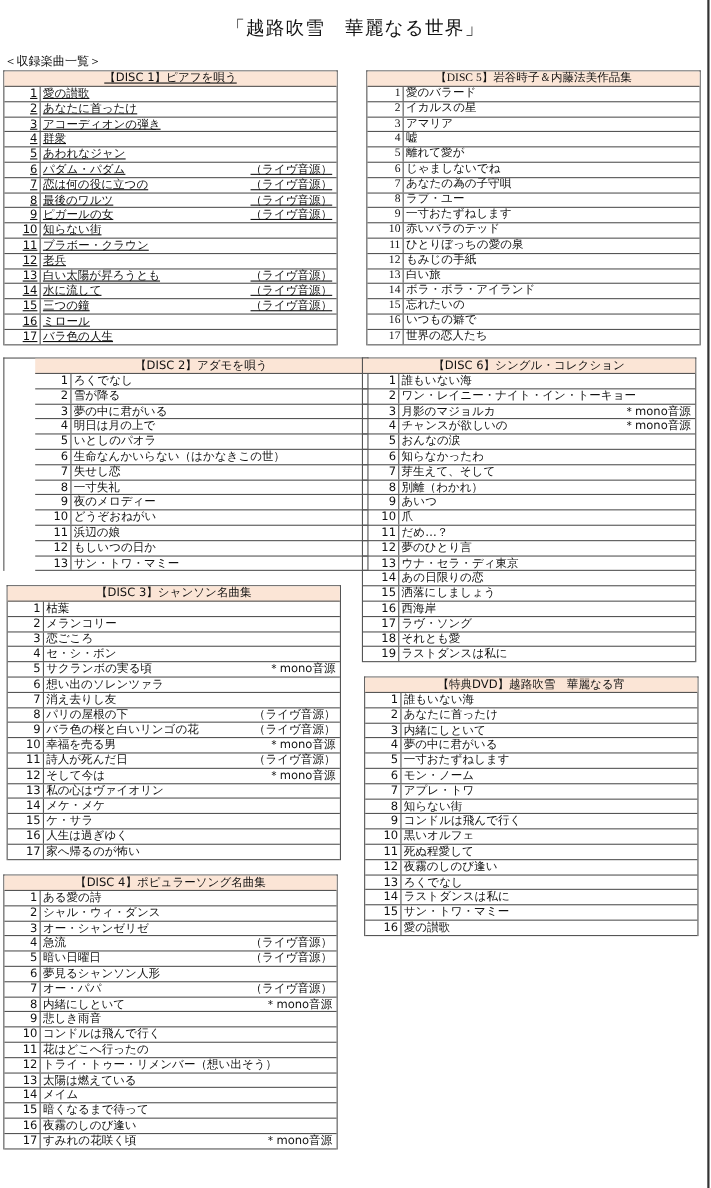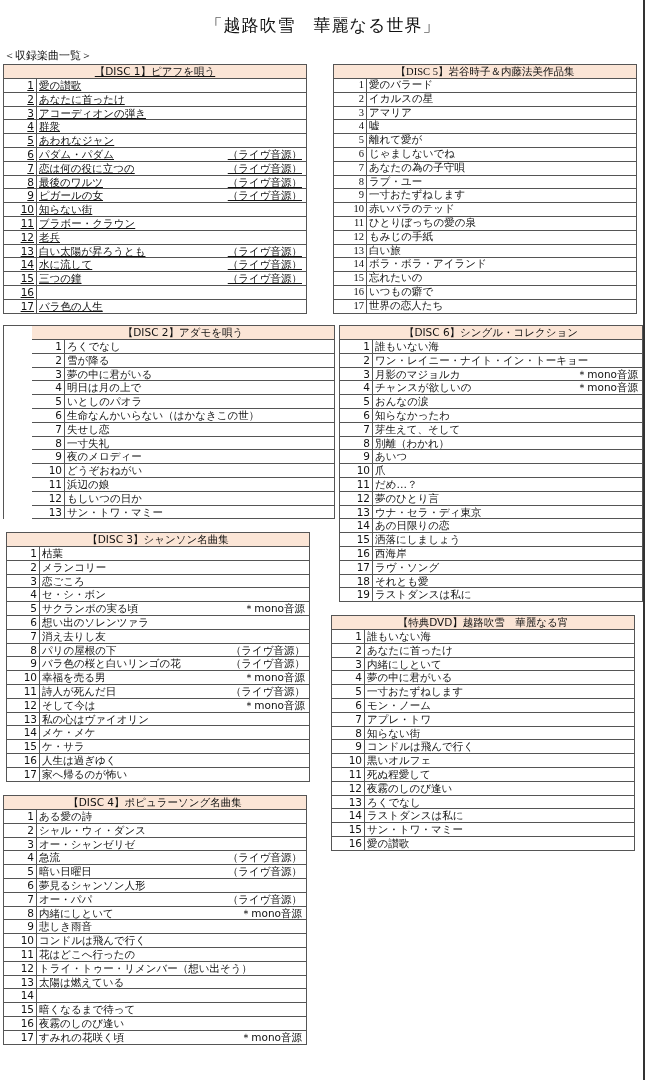--- a/index.html
+++ b/index.html
@@ -93,20 +93,21 @@
       <span class="song">水に流して</span>
       <span class="note">（ライヴ音源）</span>
     </div>
     <div class="row">
       <span class="num">15</span>
       <span class="song">三つの鐘</span>
       <span class="note">（ライヴ音源）</span>
     </div>
     <div class="row">
       <span class="num">16</span>
+      <span class="song">ミロール</span>
       <span class="note"></span>
     </div>
     <div class="row">
       <span class="num">17</span>
       <span class="song">バラ色の人生</span>
       <span class="note"></span>
     </div>
   </div>
 <div class="disc" style="left:3px;top:325px;padding-left:28px;">
     <div class="disc-header">【DISC 2】アダモを唄う</div>
@@ -326,20 +327,21 @@
       <span class="song">トライ・トゥー・リメンバー（想い出そう）</span>
       <span class="note"></span>
     </div>
     <div class="row">
       <span class="num">13</span>
       <span class="song">太陽は燃えている</span>
       <span class="note"></span>
     </div>
     <div class="row">
       <span class="num">14</span>
+      <span class="song">メイム</span>
       <span class="note"></span>
     </div>
     <div class="row">
       <span class="num">15</span>
       <span class="song">暗くなるまで待って</span>
       <span class="note"></span>
     </div>
     <div class="row">
       <span class="num">16</span>
       <span class="song">夜霧のしのび逢い</span>
@@ -432,21 +434,21 @@
       <span class="num">16</span>
       <span class="song">いつもの癖で</span>
       <span class="note"></span>
     </div>
     <div class="row">
       <span class="num">17</span>
       <span class="song">世界の恋人たち</span>
       <span class="note"></span>
     </div>
   </div>
-<div class="disc" style="left:339px;top:325px;">
+<div class="disc" style="left:329px;top:325px;">
     <div class="disc-header">【DISC 6】シングル・コレクション</div>
     <div class="row">
       <span class="num">1</span>
       <span class="song">誰もいない海</span>
       <span class="note"></span>
     </div>
     <div class="row">
       <span class="num">2</span>
       <span class="song">ワン・レイニー・ナイト・イン・トーキョー</span>
       <span class="note"></span>

